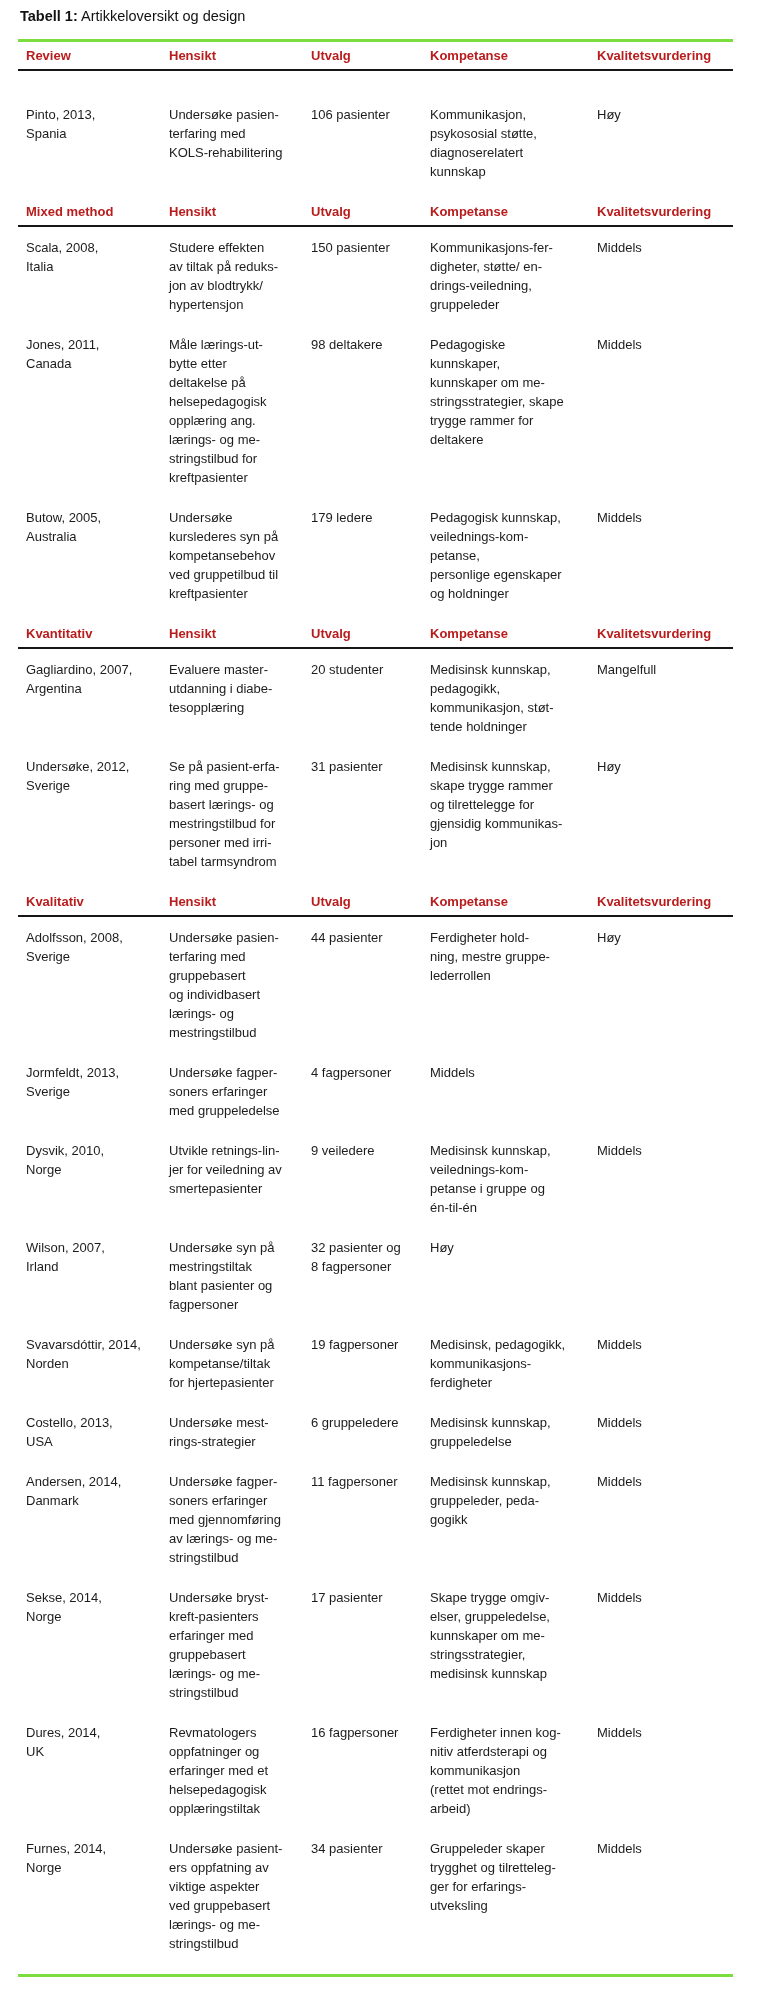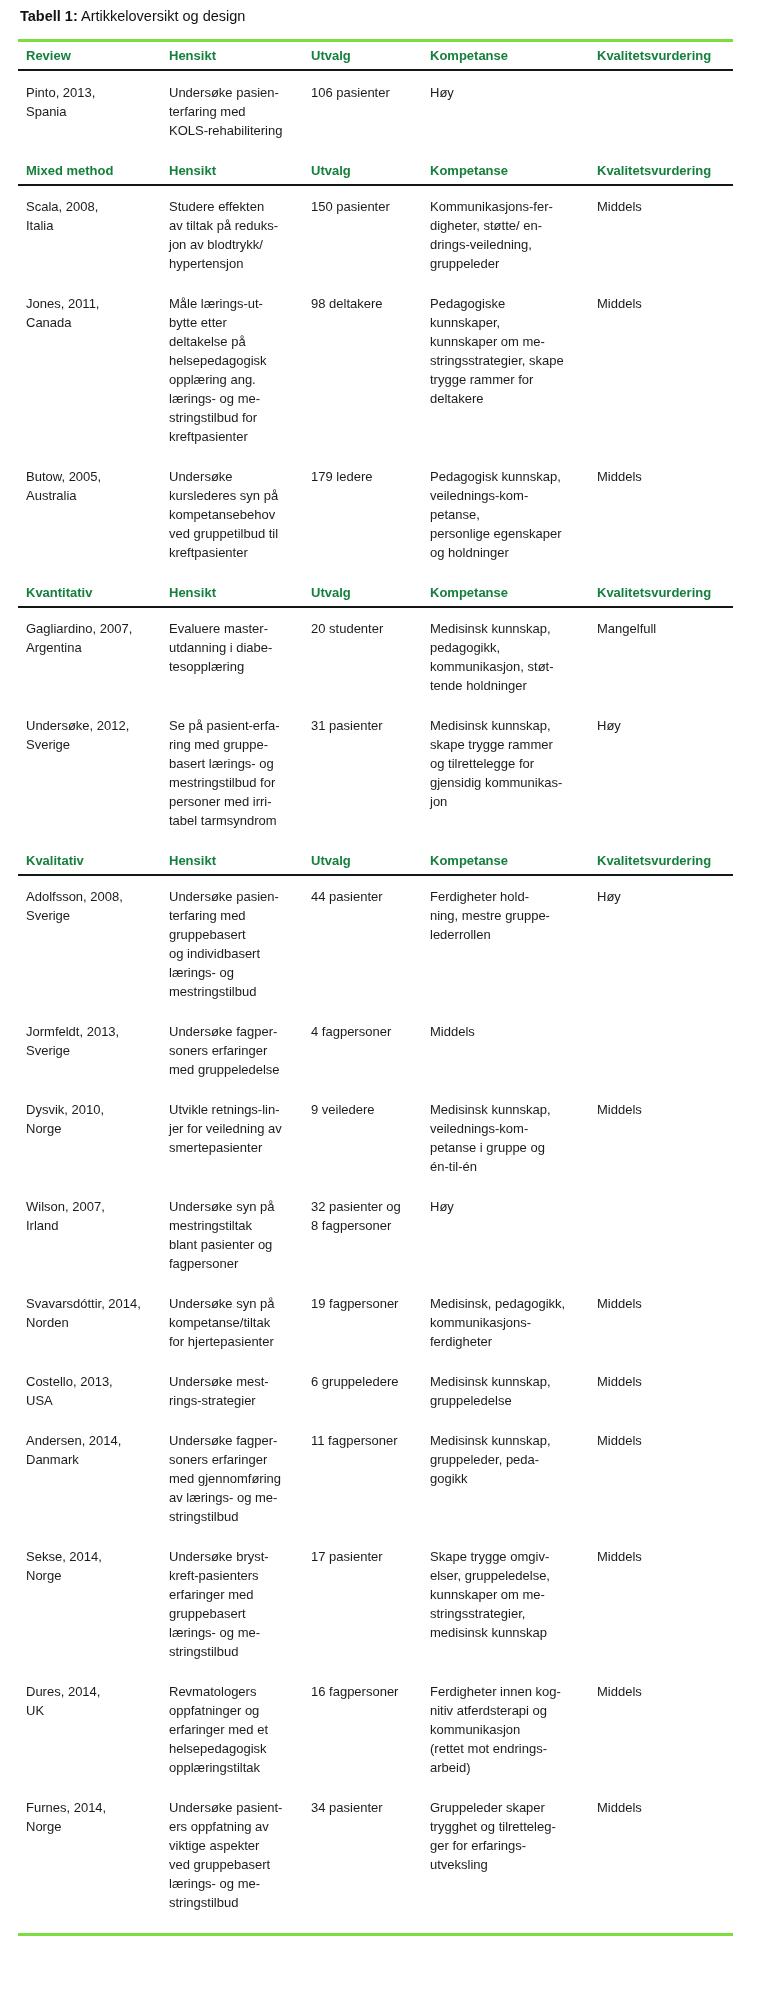--- a/index.html
+++ b/index.html
@@ -16,23 +16,23 @@
   .table-wrap { width: 715px; margin-left: 18px; }
   .grid {
     display: grid;
     grid-template-columns: 151px 142px 119px 167px 136px;
     align-items: start;
   }
   .cell { font-size: 13px; line-height: 19px; white-space: pre-line; padding-right: 8px; box-sizing: border-box; }
   .cell.c1 { padding-left: 8px; }
   .section { margin-top: 0; }
   .header-row { border-bottom: 2.5px solid #161616; padding-bottom: 4px; margin-top: 4px; }
-  .header-row .cell { font-weight: 700; color: #15803d; white-space: nowrap; padding-right: 0; }
+  .header-row .cell { font-weight: 700; color: #b91c1c; white-space: nowrap; padding-right: 0; }
   .rows { padding-top: 11px; }
-  .section.first .rows { padding-top: 12px; }
+  .section.first .rows { padding-top: 34px; }
   .data-row { margin-bottom: 21px; }
   .rule-green.bottom { margin-top: 2px; }
 </style>
 </head>
 <body>
 
 <div class="page">
   <div class="title">
     <span class="bold">Tabell 1:</span><span> Artikkeloversikt og design</span>
   </div>
@@ -47,20 +47,24 @@
       <div class="cell c5">Kvalitetsvurdering</div>
     </div>
     <div class="rows">
   <div class="grid data-row">
     <div class="cell c1">Pinto, 2013,
 Spania</div>
     <div class="cell c2">Undersøke pasien-
 terfaring med
 KOLS-rehabilitering</div>
     <div class="cell c3">106 pasienter</div>
+    <div class="cell c4">Kommunikasjon,
+psykososial støtte,
+diagnoserelatert
+kunnskap</div>
     <div class="cell c5">Høy</div>
   </div>
 </div>
   </div>
 
   <div class="section">
     <div class="grid header-row">
       <div class="cell c1">Mixed method</div>
       <div class="cell c2">Hensikt</div>
       <div class="cell c3">Utvalg</div>

